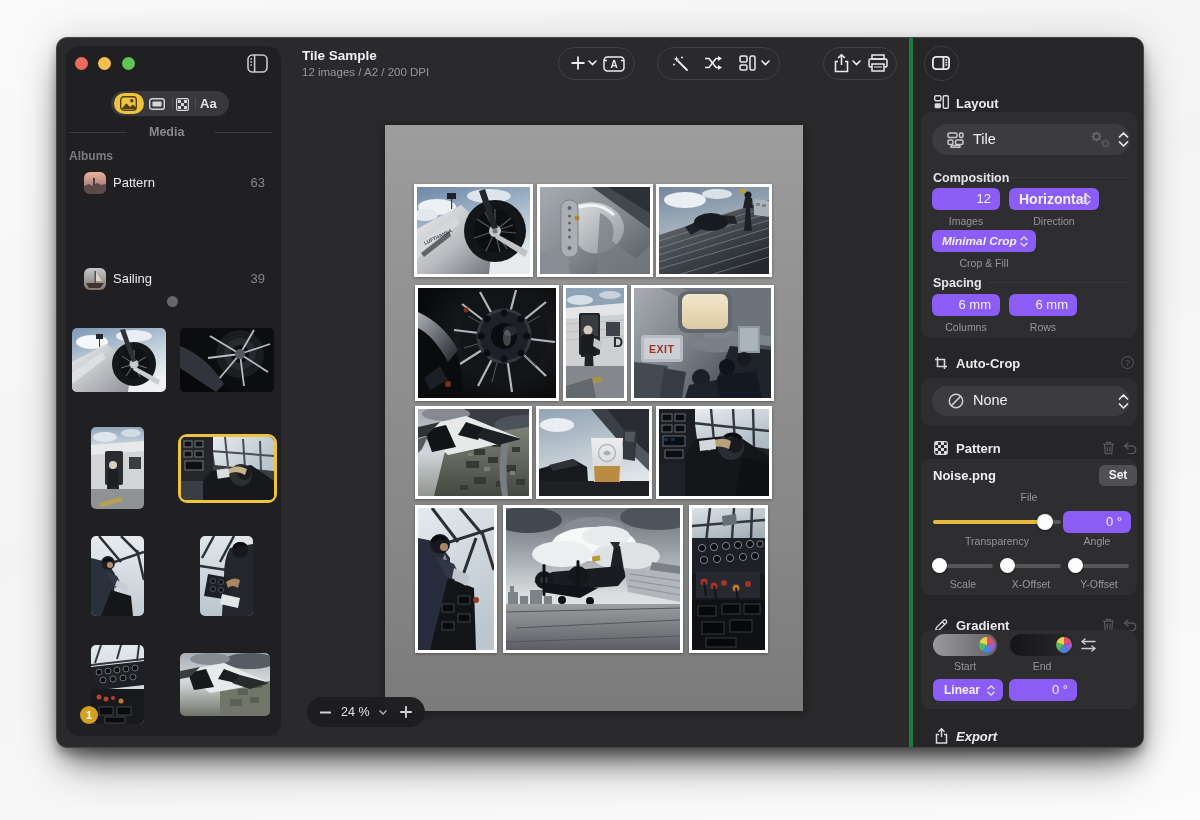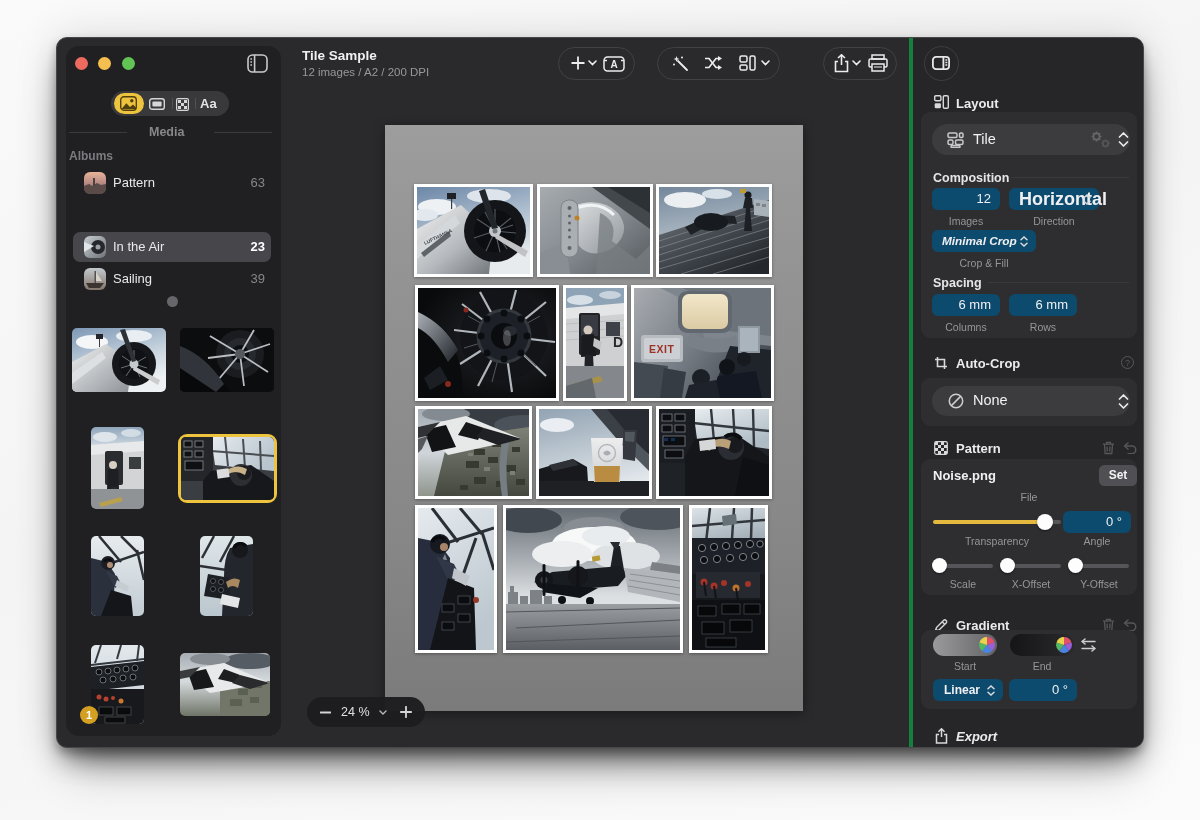--- a/index.html
+++ b/index.html
@@ -16,21 +16,21 @@
 .rowsel{background:#47474b;}
 .thumb22{position:absolute;left:11px;top:4px;width:22px;height:22px;border-radius:6px;overflow:hidden;}
 .rowname{position:absolute;left:40px;top:7px;font-size:13px;color:#e9e9eb;}
 .rowcount{position:absolute;right:6px;top:7px;font-size:13px;color:#86868a;}
 .sthumb{position:absolute;border-radius:5px;overflow:hidden;background:#111;}
 .sthumb svg{display:block;width:100%;height:100%;}
 .ph{position:absolute;background:#fff;padding:3px;box-shadow:0 1px 3px rgba(0,0,0,0.35);}
 .ph svg{display:block;width:100%;height:100%;}
 .hdr{position:absolute;font-size:13px;font-weight:700;color:#ebebed;}
 .lbl{position:absolute;font-size:10.5px;color:#96969a;text-align:center;}
-.field{position:absolute;height:22px;background:#0c4a6e;border-radius:6px;color:#f0f0f2;font-size:13px;line-height:22px;}
+.field{position:absolute;height:22px;background:#8b5cf6;border-radius:6px;color:#f0f0f2;font-size:13px;line-height:22px;}
 .card{position:absolute;left:10px;background:#2e2e31;border-radius:9px;}
 .selpill{position:absolute;height:31px;background:#3c3c3f;border-radius:15.5px;}
 .sline{position:absolute;height:1px;background:#3a3a3d;}
 .tbtn{position:absolute;top:9px;height:33px;border:1.5px solid #414144;border-radius:16.5px;}
 svg{display:block;}
 </style></head>
 <body>
 <div id="win">
   <div id="sidebar">
     <div class="abs" style="left:9px;top:8px;width:215px;height:690px;border-radius:13px;background:#202023;"></div>
@@ -77,38 +77,20 @@
                 <stop offset="1" stop-color="#6d5a58"></stop>
               </linearGradient>
             </defs>
             <rect width="22" height="22" fill="url(#alb1)"></rect>
             <path d="M0 14 L5 12 L8 14 L13 11 L17 13 L22 12 L22 22 L0 22 Z" fill="#5a4a48"></path>
             <rect x="9" y="6" width="2" height="8" fill="#4e403e"></rect>
           </svg>
         </div>
       <div class="rowname">Pattern</div>
         <div class="rowcount">63</div>
-    </div>
-    <div class="row rowsel" style="top:194px;">
-      <div class="thumb22">
-          <svg width="22" height="22" viewBox="0 0 22 22">
-            <defs>
-              <linearGradient id="alb3" x1="0" y1="0" x2="1" y2="1">
-                <stop offset="0" stop-color="#c8cdd2"></stop>
-                <stop offset="1" stop-color="#6f747a"></stop>
-              </linearGradient>
-            </defs>
-            <rect width="22" height="22" fill="url(#alb3)"></rect>
-            <circle cx="14" cy="11" r="7" fill="#26282c"></circle>
-            <circle cx="14" cy="11" r="2.5" fill="#9aa0a6"></circle>
-            <path d="M0 16 L10 10 L0 6 Z" fill="#e2e5e8"></path>
-          </svg>
-        </div>
-      <div class="rowname">In the Air</div>
-        <div class="rowcount" style="color:#fff;font-weight:600;">23</div>
     </div>
     <div class="row" style="top:226px;">
       <div class="thumb22">
           <svg width="22" height="22" viewBox="0 0 22 22">
             <defs>
               <linearGradient id="alb4" x1="0" y1="0" x2="0" y2="1">
                 <stop offset="0" stop-color="#c3c9ce"></stop>
                 <stop offset="1" stop-color="#84756a"></stop>
               </linearGradient>
             </defs>
@@ -980,21 +962,21 @@
         </svg>
       <svg class="abs" style="left:186px;top:8px;" width="11" height="15" viewBox="0 0 11 15">
           <path d="M1.5 5 L5.5 1 L9.5 5" fill="none" stroke="#ebebed" stroke-width="1.7" stroke-linecap="round" stroke-linejoin="round"></path>
           <path d="M1.5 10 L5.5 14 L9.5 10" fill="none" stroke="#ebebed" stroke-width="1.7" stroke-linecap="round" stroke-linejoin="round"></path>
         </svg>
     </div>
     <div class="abs" style="left:20px;top:133px;font-size:12.5px;font-weight:600;color:#e6e6e8;">Composition</div>
     <div class="sline" style="left:98px;top:139px;width:118px;"></div>
     <div class="field" style="left:19px;top:150px;width:68px;text-align:right;padding-right:9px;">12</div>
     <div class="field" style="left:96px;top:150px;width:90px;">
-        <span style="position:absolute;left:10px;top:3.5px;font-weight:600;font-size:18px;line-height:15px;">Horizontal</span>
+        <span style="position:absolute;left:10px;top:3.5px;font-weight:600;font-size:14px;line-height:15px;">Horizontal</span>
         <svg style="position:absolute;right:8px;top:5.5px;" width="8" height="11" viewBox="0 0 8 11">
           <path d="M1 3.8 L4 1 L7 3.8" fill="none" stroke="#d9d9db" stroke-width="1.5" stroke-linecap="round"></path>
           <path d="M1 7.2 L4 10 L7 7.2" fill="none" stroke="#d9d9db" stroke-width="1.5" stroke-linecap="round"></path>
         </svg>
       </div>
     <div class="lbl" style="left:19px;top:177px;width:68px;">Images</div>
     <div class="lbl" style="left:96px;top:177px;width:90px;">Direction</div>
     <div class="field" style="left:19px;top:192px;width:104px;font-style:italic;">
         <span style="position:absolute;left:10px;top:3.5px;font-weight:600;font-size:11.8px;line-height:15px;">Minimal Crop</span>
         <svg style="position:absolute;right:8px;top:5.5px;" width="8" height="11" viewBox="0 0 8 11">

